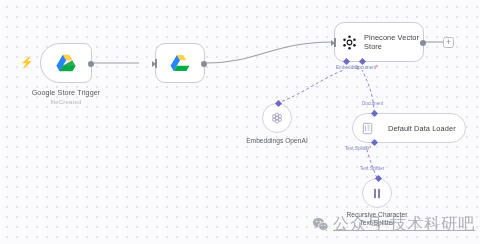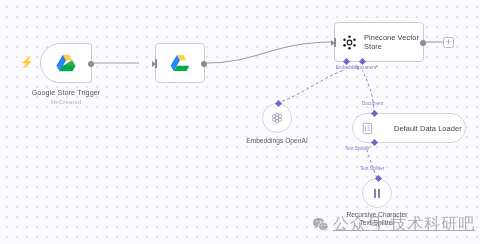--- a/index.html
+++ b/index.html
@@ -26,21 +26,21 @@
     left: 0; top: 0;
     width: 480px; height: 244px;
     pointer-events: none;
   }
 
   
   .node {
     position: absolute;
     background: #ffffff;
     border: 1px solid #c9ccd4;
-    border-radius: 4px;
+    border-radius: 10px;
     box-sizing: border-box;
     display: flex;
     align-items: center;
   }
   .node.trigger {
     border-top-left-radius: 26px;
     border-bottom-left-radius: 26px;
   }
   .node-icon {
     display: flex;
@@ -97,21 +97,21 @@
 
   
   .pillnode {
     position: absolute;
     background: #ffffff;
     border: 1px solid #d3d2e0;
     border-radius: 22px;
     box-sizing: border-box;
     display: flex;
     align-items: center;
-    gap: 20px;
+    gap: 14px;
     padding-left: 8px;
   }
   .pill-label {
     font-size: 7.4px;
     color: #3c3f45;
     letter-spacing: 0.08px;
   }
 
   
   .port-dot {

